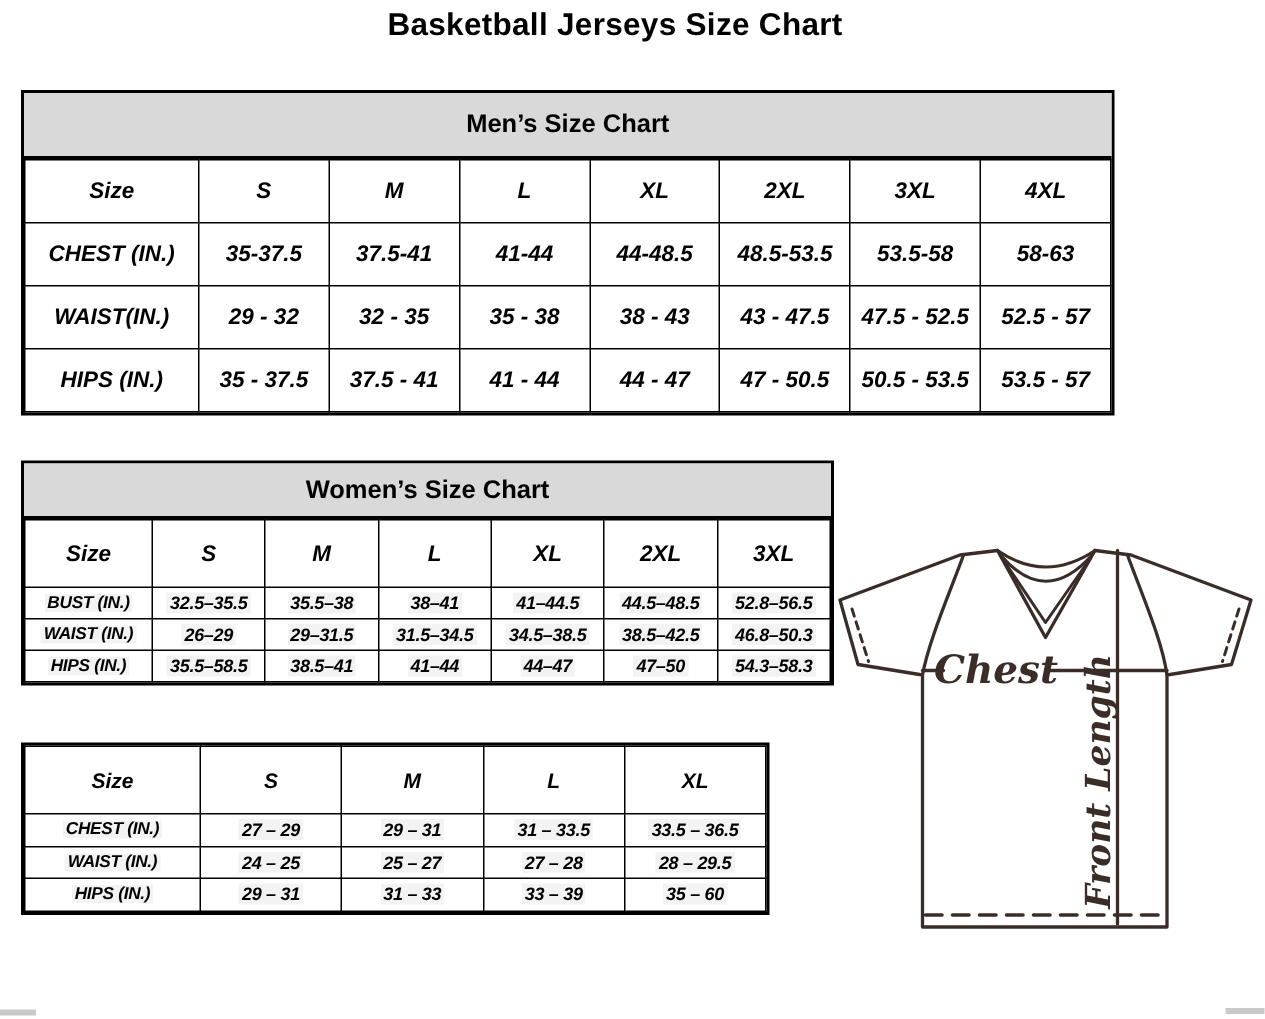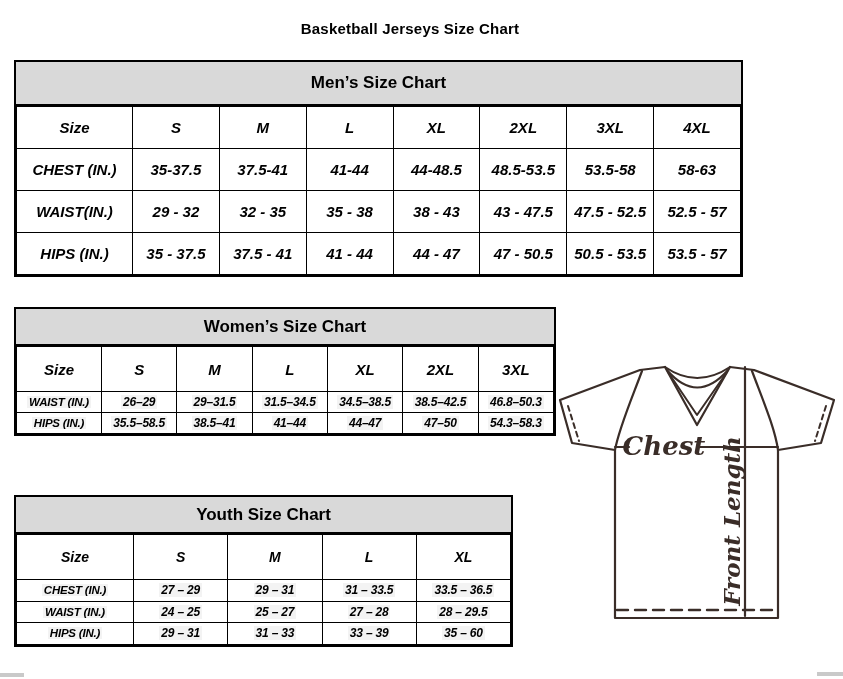--- a/index.html
+++ b/index.html
@@ -1,22 +1,22 @@
 <!DOCTYPE html>
 <html style="--hdr-bg: #d9d9d9; --stroke: #3a2d28;"><head>
 <meta charset="utf-8">
 <style>
   html,body { margin:0; padding:0; }
   body {
     width:843px; height:679px; position:relative; overflow:hidden;
     background:#ffffff; font-family:"Liberation Sans", sans-serif; color:#000;
   }
   .page-title {
-    position:absolute; top:20px; left:0; width:820px; text-align:center;
-    font-size:15px; font-weight:bold; letter-spacing:0.2px;
+    position:absolute; top:5px; left:0; width:820px; text-align:center;
+    font-size:21px; font-weight:bold; letter-spacing:0.2px;
   }
   .tblwrap { position:absolute; border:2px solid #000; background:#fff; box-sizing:border-box; }
   .tcap {
     background:var(--hdr-bg,#d9d9d9); border-bottom:2px solid #000;
     display:flex; align-items:center; justify-content:center; font-weight:bold;
   }
   table { border-collapse:collapse; table-layout:fixed; width:100%;font-style:italic; }
   th, td { border:1px solid #000; text-align:center; font-weight:bold; padding:0; overflow:hidden; white-space:nowrap; }
 
   .mens   { left:14px; top:60px;  width:729px; }
@@ -110,20 +110,29 @@
         <tr>
           <th class="rowlabel">Size</th>
           <th>S</th>
           <th>M</th>
           <th>L</th>
           <th>XL</th>
           <th>2XL</th>
           <th>3XL</th>
         </tr>
         <tr>
+          <td class="rowlabel"><span>BUST (IN.)</span></td>
+          <td><span>32.5–35.5</span></td>
+          <td><span>35.5–38</span></td>
+          <td><span>38–41</span></td>
+          <td><span>41–44.5</span></td>
+          <td><span>44.5–48.5</span></td>
+          <td><span>52.8–56.5</span></td>
+        </tr>
+        <tr>
           <td class="rowlabel"><span>WAIST (IN.)</span></td>
           <td><span>26–29</span></td>
           <td><span>29–31.5</span></td>
           <td><span>31.5–34.5</span></td>
           <td><span>34.5–38.5</span></td>
           <td><span>38.5–42.5</span></td>
           <td><span>46.8–50.3</span></td>
         </tr>
         <tr>
           <td class="rowlabel"><span>HIPS (IN.)</span></td>
@@ -132,21 +141,20 @@
           <td><span>41–44</span></td>
           <td><span>44–47</span></td>
           <td><span>47–50</span></td>
           <td><span>54.3–58.3</span></td>
         </tr>
       </tbody>
     </table>
   </div>
 
 <div class="tblwrap youth">
-  <div class="tcap">Youth Size Chart</div>
 <table>
       <tbody>
         <tr>
           <th class="rowlabel">Size</th>
           <th>S</th>
           <th>M</th>
           <th>L</th>
           <th>XL</th>
         </tr>
         <tr>

